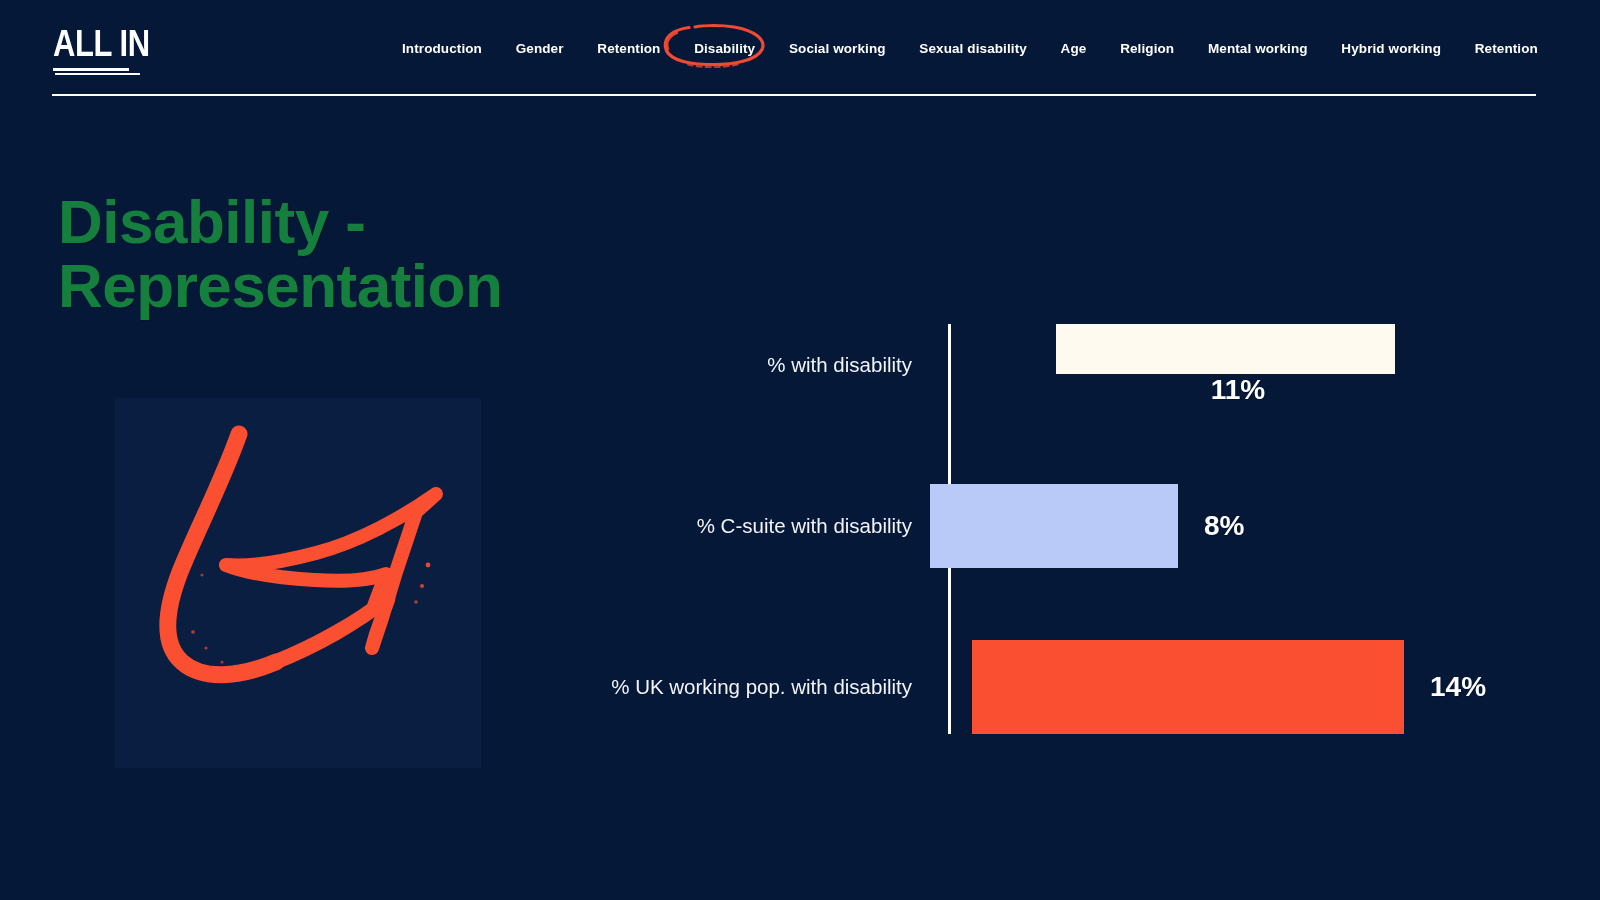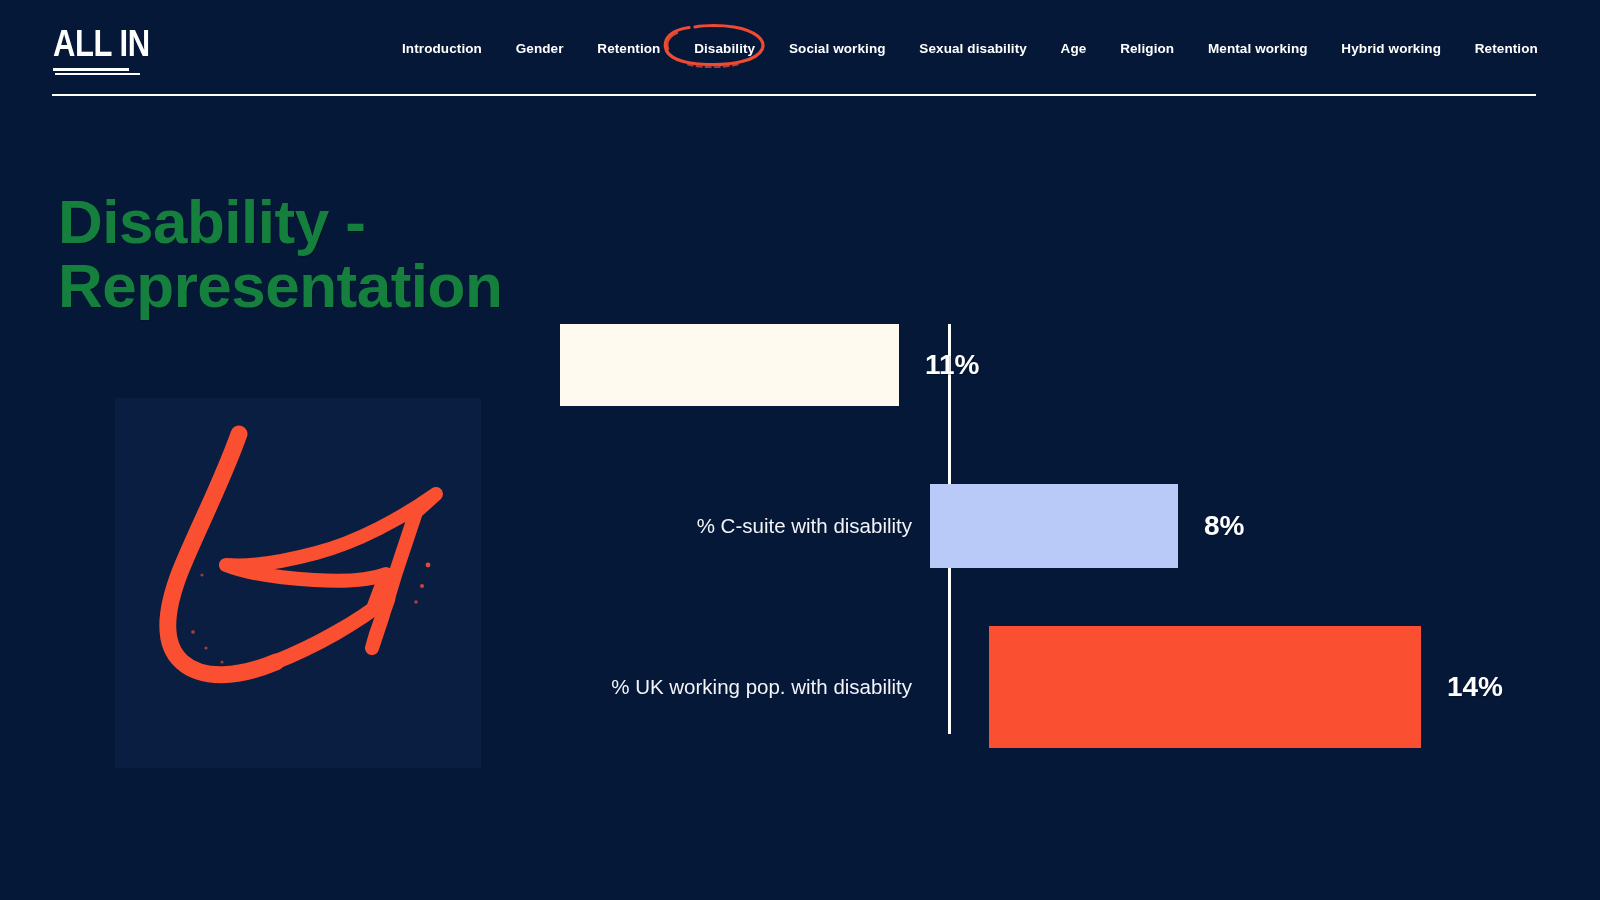--- a/index.html
+++ b/index.html
@@ -257,35 +257,36 @@
   <circle cx="76" cy="228" r="1.6" fill="#fb4f32" opacity="0.65"></circle>
   <circle cx="92" cy="242" r="1.6" fill="#fb4f32" opacity="0.6"></circle>
   <circle cx="72" cy="155" r="1.6" fill="#fb4f32" opacity="0.6"></circle>
 </svg>
 
 <div id="chart">
 
   <div id="chart-axis"></div>
 
   <div class="bar-row" style="top:9px; height:82px;">
-    <div class="bar-wrap" style="height:82px;">
+    <div class="bar-label">% with disability</div>
+    <div class="bar-wrap" style="height:82px;flex-direction:column;">
       <div class="bar" style="width:339px; background:#fffaf0;"></div>
       <div class="bar-value">11%</div>
     </div>
   </div>
 
   <div class="bar-row" style="top:169px; height:84px;">
     <div class="bar-label">% C-suite with disability</div>
     <div class="bar-wrap" style="height:84px;">
       <div class="bar" style="width:248px; background:#b9caf9;"></div>
       <div class="bar-value">8%</div>
     </div>
   </div>
 
   <div class="bar-row" style="top:325px; height:94px;gap:42px;">
     <div class="bar-label">% UK working pop. with disability</div>
-    <div class="bar-wrap" style="height:122px;justify-content:center;">
+    <div class="bar-wrap" style="height:94px;">
       <div class="bar" style="width:432px; background:#fb4f32;"></div>
       <div class="bar-value">14%</div>
     </div>
   </div>
 
 </div>
 
 </body></html>

